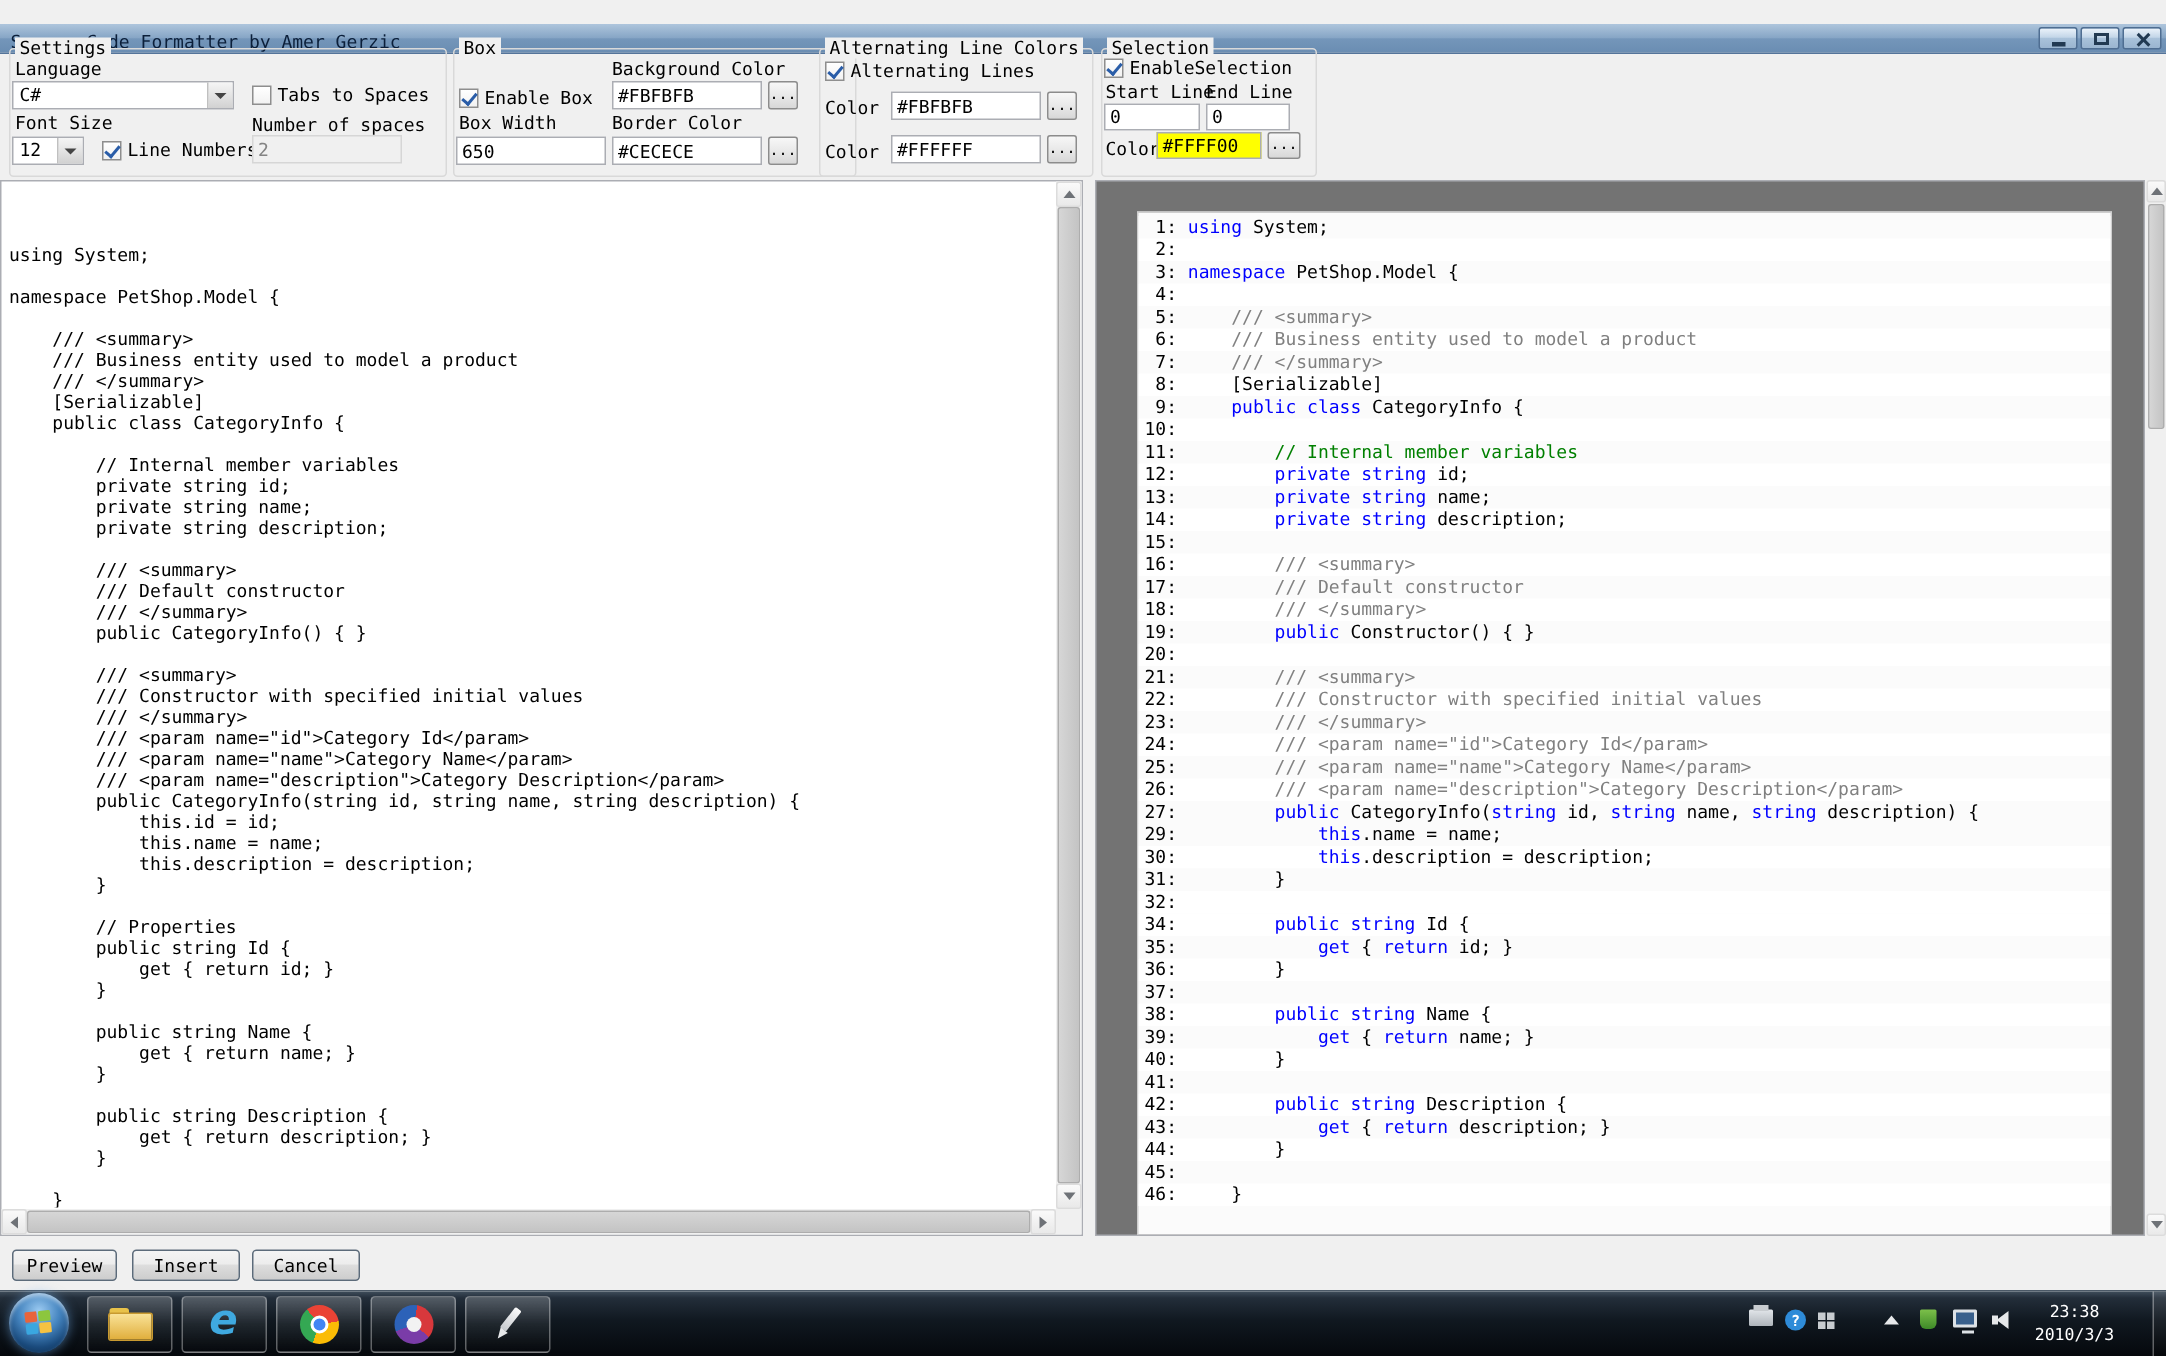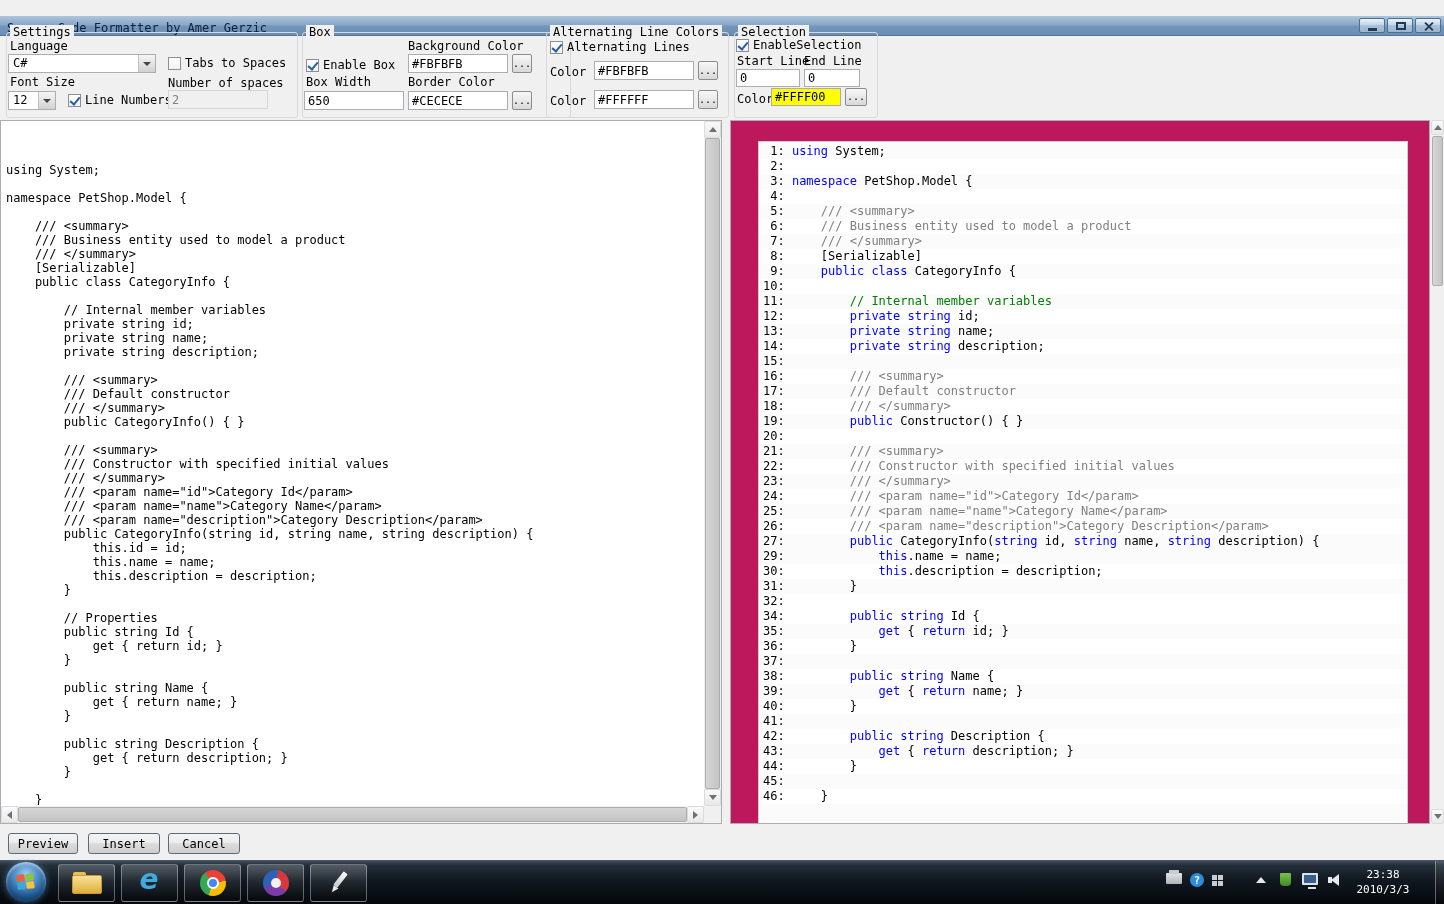--- a/index.html
+++ b/index.html
@@ -66,21 +66,21 @@
     border:1px solid #ADADAD; border-radius:2px; }
   .sb-thumb-h { position:absolute; top:1px; height:15px; background:linear-gradient(#D6D6D6,#C4C4C4);
     border:1px solid #ADADAD; border-radius:2px; }
   .t-up { width:0;height:0;border-left:4px solid transparent;border-right:4px solid transparent;border-bottom:5px solid #6E7277; }
   .t-dn { width:0;height:0;border-left:4px solid transparent;border-right:4px solid transparent;border-top:5px solid #6E7277; }
   .t-lf { width:0;height:0;border-top:4px solid transparent;border-bottom:4px solid transparent;border-right:5px solid #6E7277; }
   .t-rt { width:0;height:0;border-top:4px solid transparent;border-bottom:4px solid transparent;border-left:5px solid #6E7277; }
 
   
   .preview-panel { position:absolute; left:730px; top:120px; width:700px; height:704px;
-    background:#be185d; border:1px solid #ABADB3; overflow:hidden; }
+    background:#737373; border:1px solid #ABADB3; overflow:hidden; }
   .code-box { position:absolute; left:27px; top:20px; width:650px; height:1000px;
     background:var(--boxbg,#FBFBFB); border:1px solid var(--boxbd,#CECECE); padding-top:2px; }
   .pv-line { line-height:15px; height:15px; white-space:pre; padding-left:4px; background:var(--alt1,#FBFBFB); }
   .pv-line.alt { background:var(--alt2,#FFFFFF); }
   .ln { color:#000; }
   .s-k { color:var(--kw,#0000FF); }
   .s-c { color:var(--cm,#008000); }
   .s-d { color:var(--dc,#808080); }
   .s-p { color:#000; }
   .win-vscroll { position:absolute; left:1431px; top:120px; width:13px; height:704px; background:#F0F0F0; }

